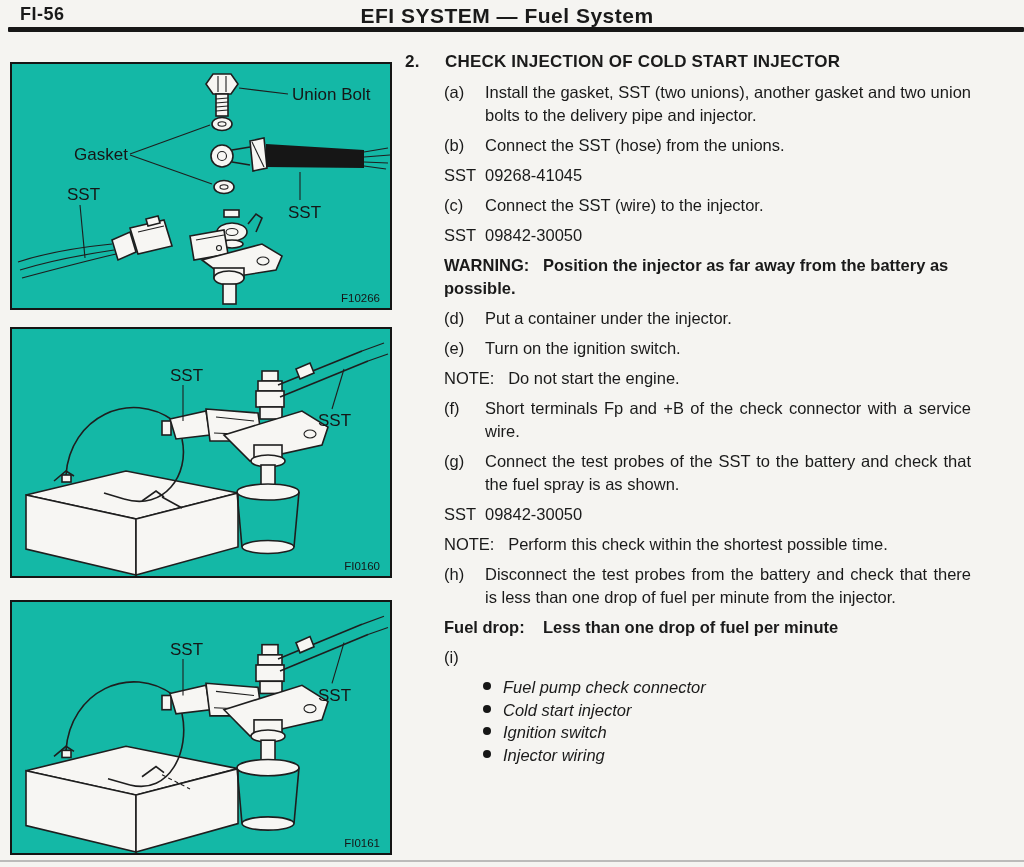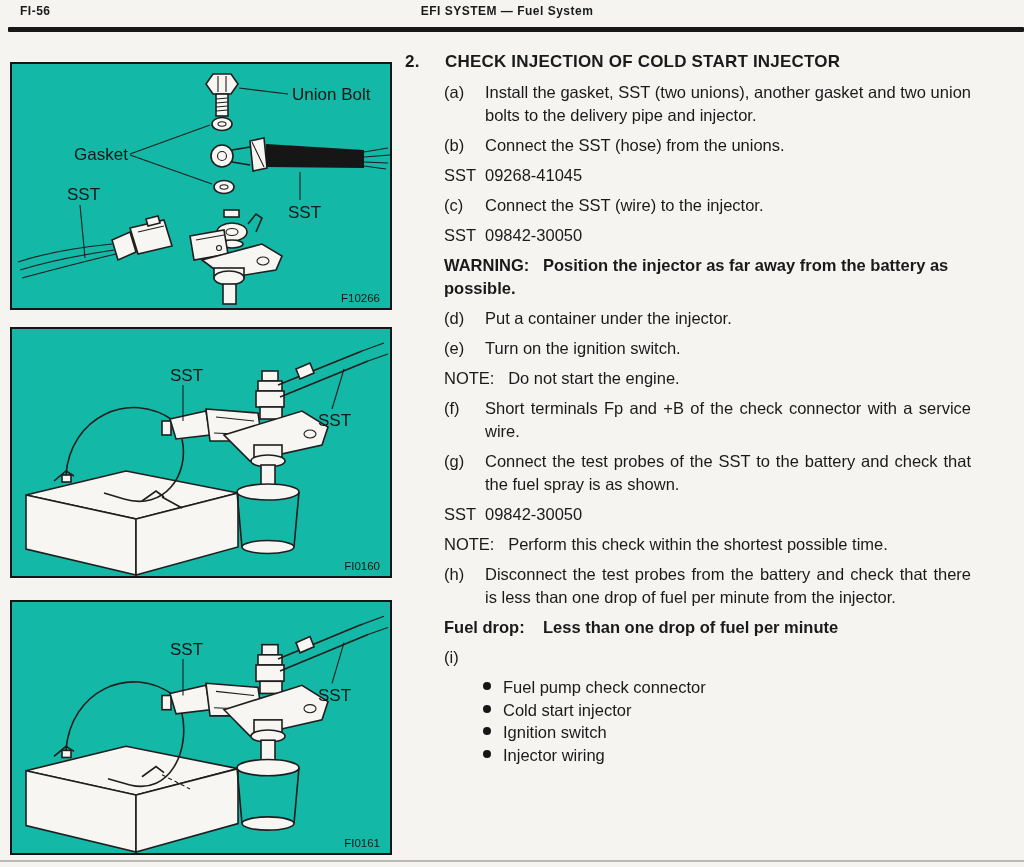--- a/index.html
+++ b/index.html
@@ -4,22 +4,22 @@
 <style>
   html,body{margin:0;padding:0;}
   body{background:#e8e7e4;}
   .page{
     position:relative;width:1024px;height:867px;overflow:hidden;
     background:#f5f4f1;
     font-family:"Liberation Sans","DejaVu Sans",sans-serif;
     color:#1a1a1a;
   }
   
-  .hdr-code{position:absolute;left:20px;top:4px;font-size:12px;font-weight:bold;letter-spacing:.5px;}
-  .hdr-title{position:absolute;left:0;right:10px;top:4px;text-align:center;font-size:12px;font-weight:bold;letter-spacing:.5px;}
+  .hdr-code{position:absolute;left:20px;top:4px;font-size:18px;font-weight:bold;letter-spacing:.5px;}
+  .hdr-title{position:absolute;left:0;right:10px;top:4px;text-align:center;font-size:21px;font-weight:bold;letter-spacing:.5px;}
   .hdr-rule{position:absolute;left:8px;right:0;top:27px;height:5px;background:#171717;border-radius:1px;}
   .bottom-artifact{position:absolute;left:0;right:0;top:860px;height:2px;background:#8d8d8d;opacity:.55;}
 
   
   .fig{position:absolute;left:10px;width:382px;background:#14b8a6;border:2.5px solid #151515;box-sizing:border-box;}
   .fig svg{display:block;width:100%;height:100%;}
   #fig1{top:62px;height:248px;}
   #fig2{top:327px;height:251px;}
   #fig3{top:600px;height:255px;}
   .fig text{font-family:"Liberation Sans","DejaVu Sans",sans-serif;fill:#161616;}
@@ -33,21 +33,21 @@
   
   .content{position:absolute;left:405px;top:50px;width:566px;font-size:16.5px;line-height:23px;}
   .section-head{display:flex;margin-bottom:8px;font-weight:bold;font-size:17px;letter-spacing:.2px;}
   .section-head .num{width:40px;flex:none;}
   .blk{margin:0 0 7px 0;}
   .step{display:flex;}
   .step .letter{flex:none;width:41px;margin-left:39px;}
   .step .txt{flex:1;margin:0;text-align:justify;}
   .plain,.boldline{margin-left:39px;white-space:pre-wrap;}
   .boldline{font-weight:bold;}
-  .bullets{list-style:none;margin:4px 0 0 0;padding:0 0 0 78px;}
+  .bullets{list-style:none;margin:4px 0 0 0;padding:0 0 0 78px;font-style:italic;}
   .bullets li{display:flex;align-items:center;line-height:22.5px;}
   .dot{flex:none;width:8px;height:8px;border-radius:50%;background:#161616;margin-right:12px;margin-top:-2px;}
 </style>
 </head>
 <body>
 
 <div class="page">
 
   <div class="hdr-code">FI-56</div>
   <div class="hdr-title">EFI SYSTEM — Fuel System</div>

